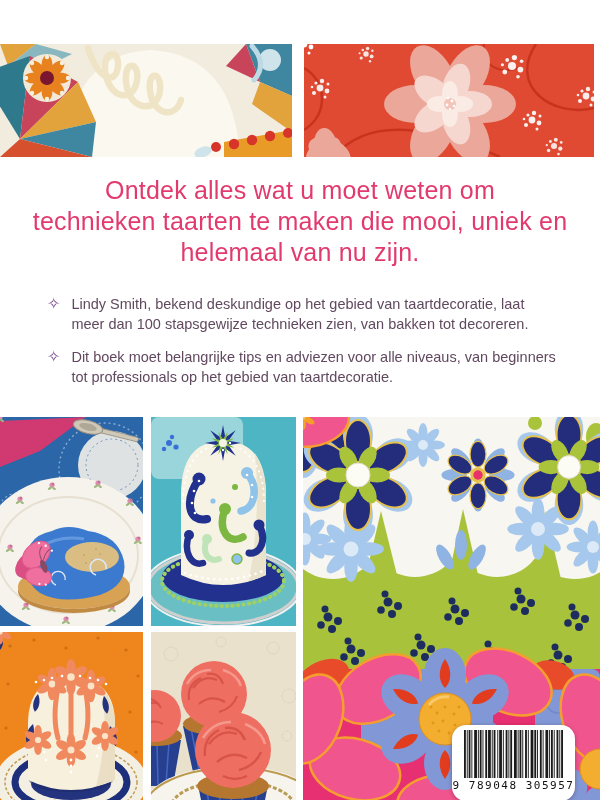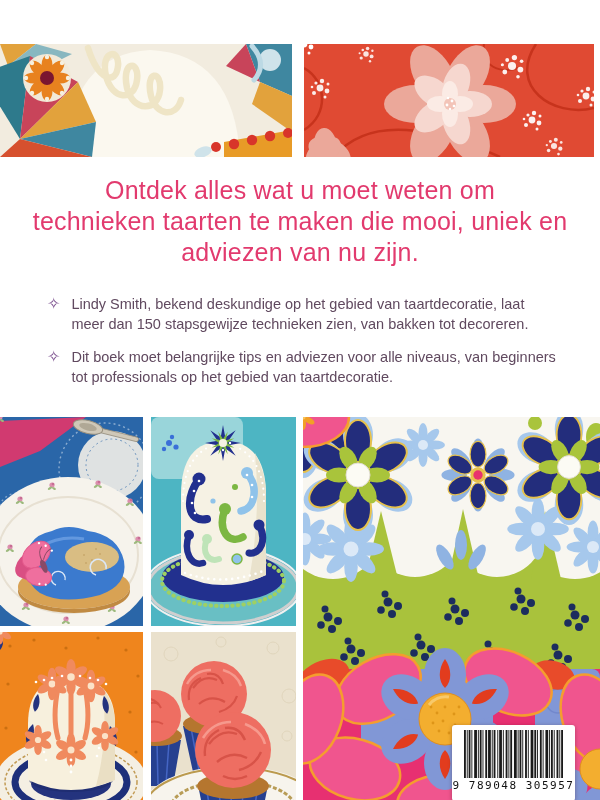--- a/index.html
+++ b/index.html
@@ -24,21 +24,21 @@
     font-size:25px; line-height:31px; font-weight:400; letter-spacing:0.2px;
   }
   .bullets { position:absolute; top:250px; left:47px; width:514px; color:#60495f; }
   .bullet { display:flex; align-items:flex-start; gap:11px; margin-bottom:13px;
             font-size:14.5px; line-height:20px; }
   .bullet .glyph { color:#7b4f8e; font-size:16px; line-height:20px; flex:0 0 auto; }
   .bullet .btext { flex:1 1 auto; }
 
   .barcode {
     position:absolute; left:452px; top:681px; width:123px; height:76px;
-    background:#ffffff; border-radius:3px; box-shadow:0 1px 4px rgba(60,0,20,.35);
+    background:#ffffff; border-radius:14px; box-shadow:0 1px 4px rgba(60,0,20,.35);
     display:flex; flex-direction:column; align-items:center; padding:5px 12px 2px;
     box-sizing:border-box;
   }
   .barcode .bars { width:100%; height:48px; }
   .barcode .num {
     font-family:"DejaVu Sans Mono", monospace; font-size:11px; letter-spacing:1.5px;
     color:#111; margin-top:1px; white-space:nowrap;
   }
 </style>
 </head>
@@ -143,27 +143,27 @@
         <circle cx="4" cy="2" r="1.3" fill="#fff"></circle>
           <circle cx="0" cy="5" r="1.2" fill="#fff"></circle>
         <circle cx="-2" cy="-6" r="1.2" fill="#fff"></circle>
       </g>
     </svg>
   </div>
 
   <div class="intro">
     <div>Ontdek alles wat u moet weten om</div>
     <div>technieken taarten te maken die mooi, uniek en</div>
-    <div>adviezen van nu zijn.</div>
+    <div>helemaal van nu zijn.</div>
   </div>
 
   <div class="bullets">
     <div class="bullet">
       <span class="glyph">✧</span>
-      <div class="btext">Lindy Smith, bekend deskundige op het gebied van taartdecoratie, laat meer dan 150 stapsgewijze technieken zien, van bakken tot decoreren.</div>
+      <div class="btext">Lindy Smith, bekend deskundige op het gebied van taartdecoratie, laat meer dan 100 stapsgewijze technieken zien, van bakken tot decoreren.</div>
     </div>
     <div class="bullet">
       <span class="glyph">✧</span>
       <div class="btext">Dit boek moet belangrijke tips en adviezen voor alle niveaus, van beginners tot professionals op het gebied van taartdecoratie.</div>
     </div>
   </div>
 
   <div class="photo photo-cookie">
     <svg viewBox="0 0 143 209">
       <rect width="143" height="209" fill="#2a66a8"></rect>

